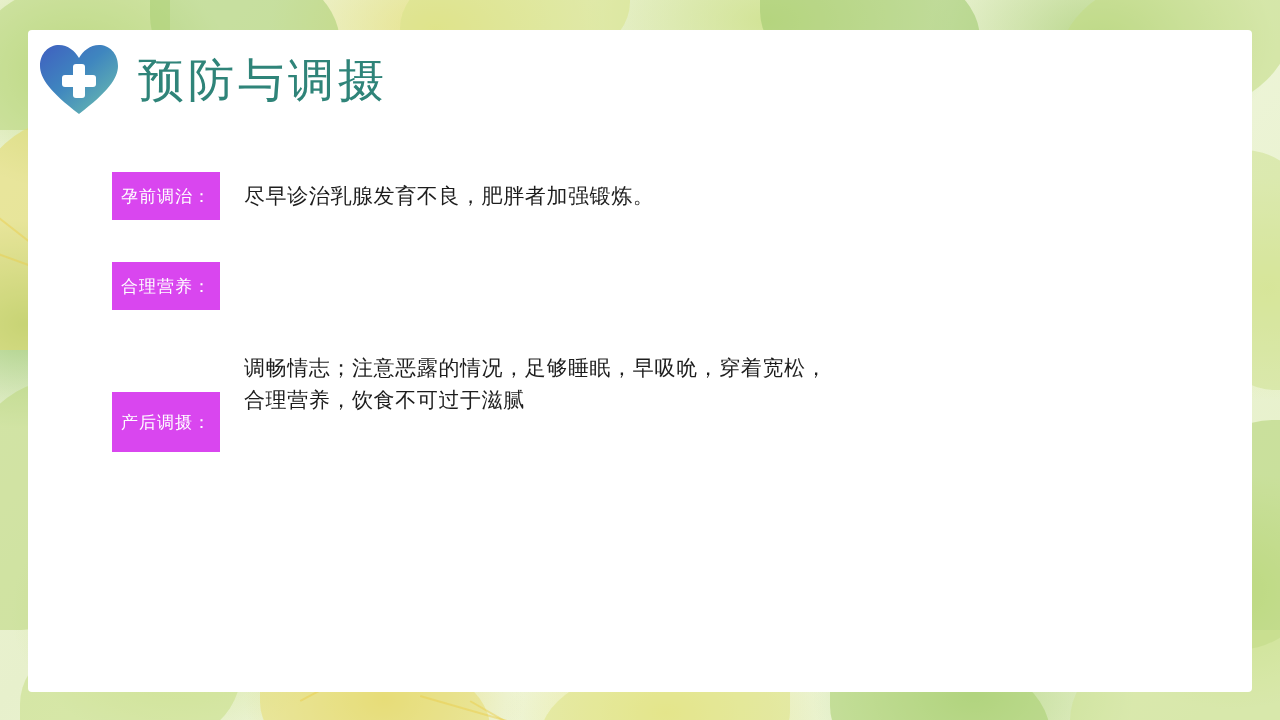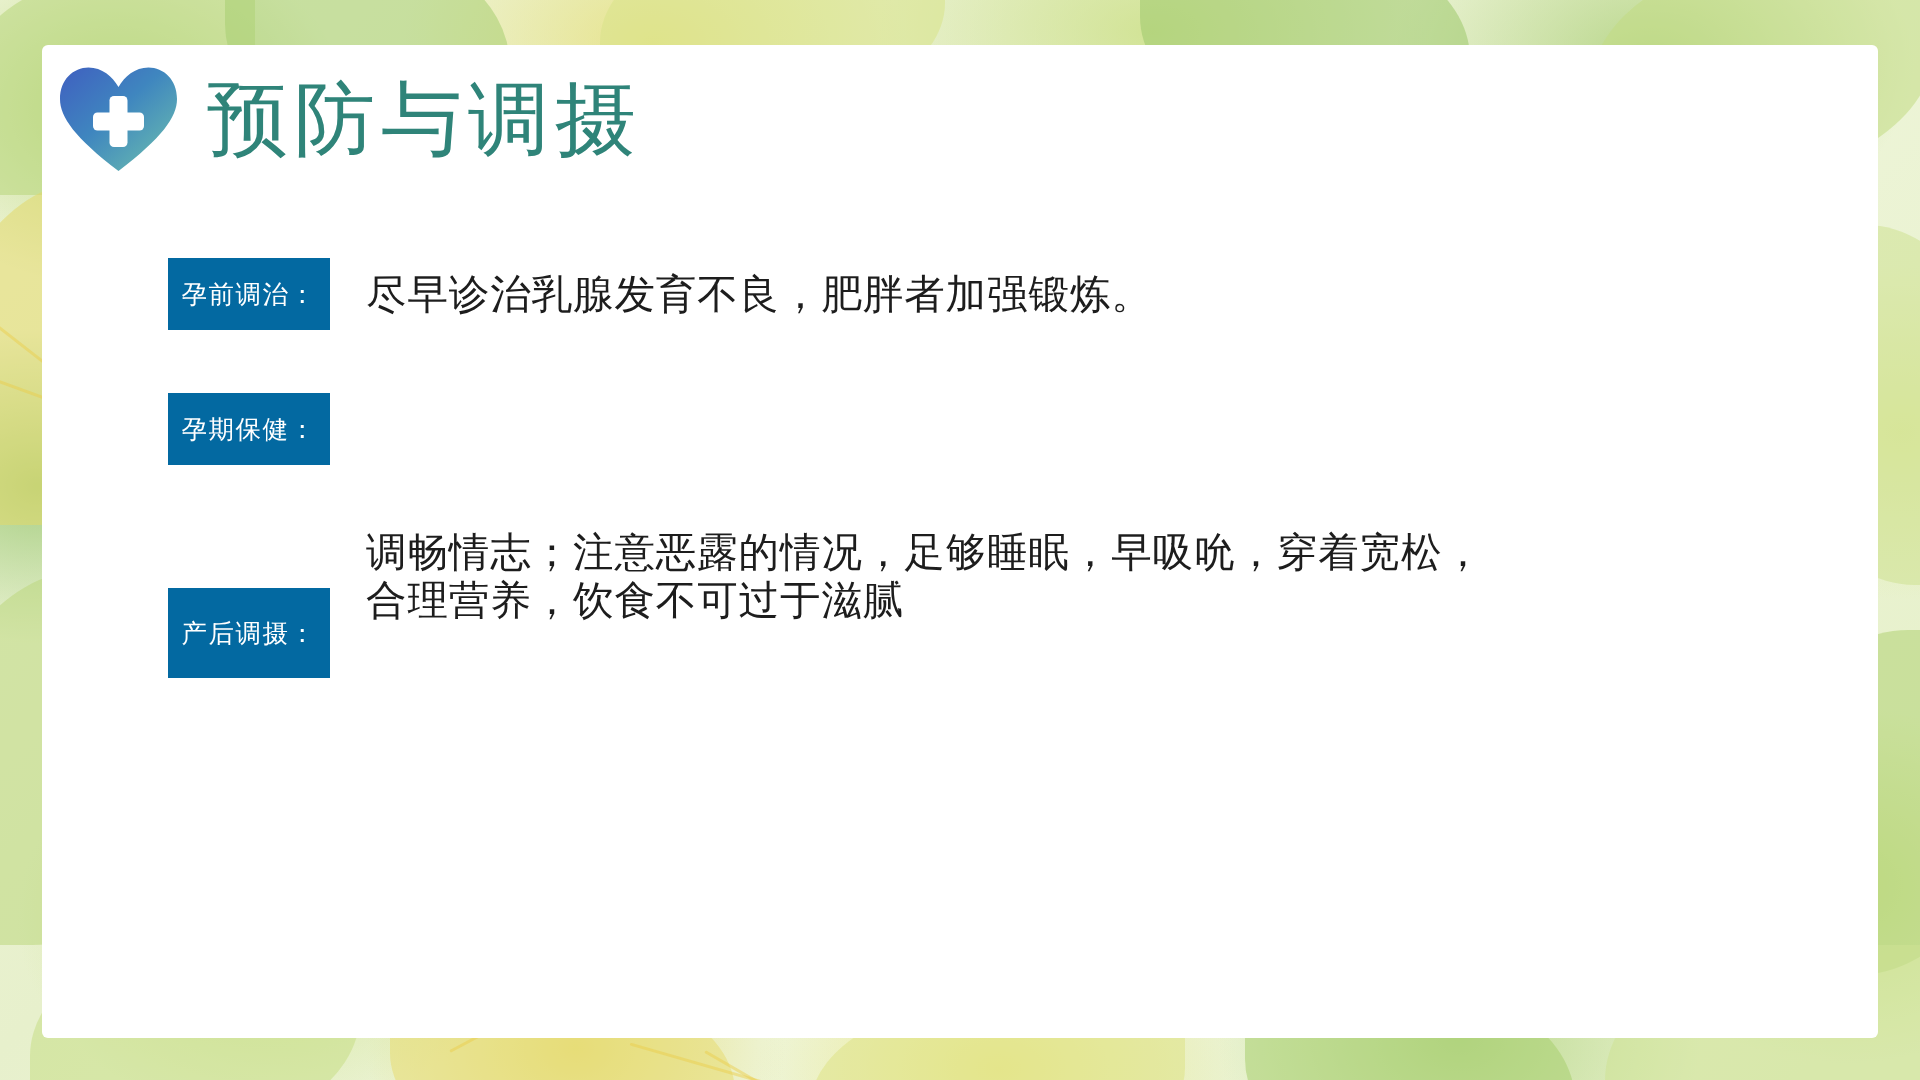--- a/index.html
+++ b/index.html
@@ -68,21 +68,21 @@
     display: flex;
     align-items: center;
   }
   .logo {
     width: 82px;
     height: 76px;
     position: relative;
     flex: none;
   }
   .page-title {
-    font-size: 54px;
+    font-size: 46px;
     color: #2f8479;
     letter-spacing: 4px;
     margin-left: 18px;
     line-height: 1;
     white-space: nowrap;
   }
   
   .rows {
     position: absolute;
     left: 112px;
@@ -91,33 +91,33 @@
   }
   .row {
     display: flex;
     align-items: flex-start;
     margin-bottom: 42px;
   }
   .tag {
     flex: none;
     width: 108px;
     min-height: 48px;
-    background: #0369a1;
+    background: #d946ef;
     color: #ffffff;
     font-size: 17px;
     letter-spacing: 1px;
     display: flex;
     align-items: center;
     justify-content: center;
     box-sizing: border-box;
     padding: 2px 4px;
   }
   .row-text {
     margin-left: 24px;
-    font-size: 27px;
+    font-size: 21px;
     color: #1d1d1d;
     line-height: 32px;
     letter-spacing: 0.6px;
     padding-top: 8px;
     white-space: pre-line;
   }
   .row.tall .tag { min-height: 60px; margin-top: 40px; }
   .row.tall .row-text { padding-top: 0; }
   .row.last { margin-bottom: 0; }
   .row.last .tag { min-height: 50px; }
@@ -173,21 +173,21 @@
   </div>
 
   <div class="rows">
 
     <div class="row">
       <div class="tag">孕前调治：</div>
       <div class="row-text">尽早诊治乳腺发育不良，肥胖者加强锻炼。</div>
     </div>
 
     <div class="row">
-      <div class="tag">孕期保健：</div>
+      <div class="tag">合理营养：</div>
     </div>
 
     <div class="row tall">
       <div class="tag">产后调摄：</div>
       <div class="row-text">调畅情志；注意恶露的情况，足够睡眠，早吸吮，穿着宽松，
 合理营养，饮食不可过于滋腻</div>
     </div>
 
 
   </div>

